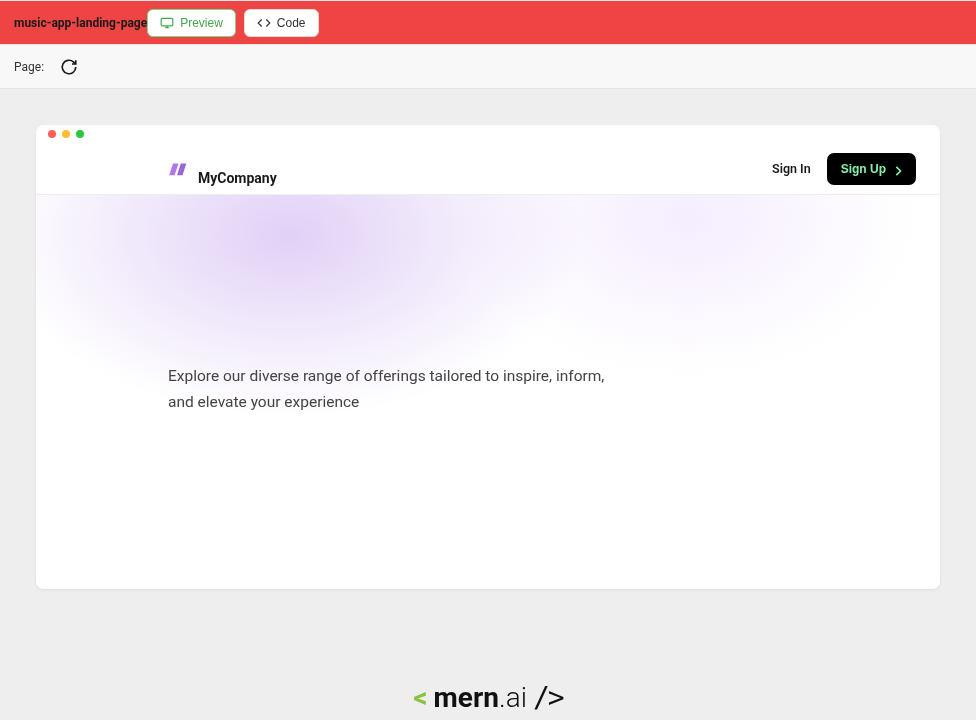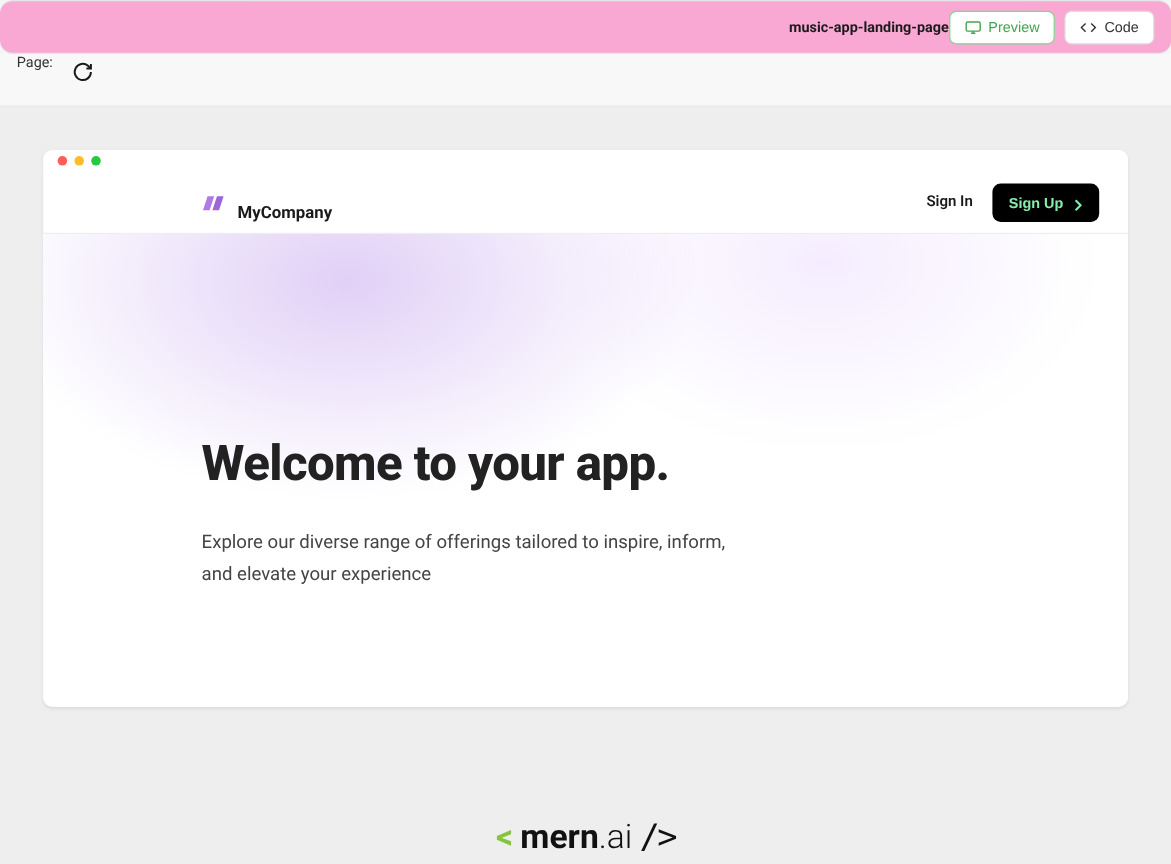--- a/index.html
+++ b/index.html
@@ -7,28 +7,27 @@
   font-family: -apple-system, BlinkMacSystemFont, "Segoe UI", Roboto, Helvetica, Arial, sans-serif;
   background: #f5f5f5;
   width: 976px;
   height: 720px;
   overflow: hidden;
 }
 
 
 .top-toolbar {
   height: 45px;
-  background: #f9a8d4;
+  background: #ef4444;
   border-top: 1px solid #e5e5e5;
   border-bottom: 1px solid #e5e5e5;
   display: flex;
   align-items: center;
   padding: 0 14px;
-  justify-content: flex-end;
-  border-radius: 11px;
+  justify-content: flex-start;
 }
 .project-name {
   font-size: 12px;
   font-weight: 700;
   color: #1a1a1a;
 }
 .toolbar-actions {
   display: flex;
   gap: 8px;
 }
@@ -49,21 +48,21 @@
   color: #42a54f;
 }
 .btn svg { width: 14px; height: 12px; }
 
 
 .page-bar {
   height: 44px;
   background: #f8f8f8;
   border-bottom: 1px solid #e5e5e5;
   display: flex;
-  align-items: flex-start;
+  align-items: center;
   padding: 0 14px;
   gap: 10px;
 }
 .page-label {
   font-size: 12px;
   color: #333;
 }
 .page-select {
   flex: 1;
   background: #fff;
@@ -271,21 +270,20 @@
         <button class="signup-btn">
           <span>Sign Up</span>
           <svg viewBox="0 0 8 12" fill="none" stroke="currentColor" stroke-width="2">
               <path d="M2 1l5 5-5 5"></path>
             </svg>
         </button>
       </div>
     </div>
 
     <div class="hero">
-      <h1 class="hero-title">Welcome to your app.</h1>
       <p class="hero-sub">Explore our diverse range of offerings tailored to inspire, inform, and elevate your experience</p>
     </div>
   </div>
 
   <div class="footer-brand">
     <span class="angle">&lt;</span>
     <span>
       <strong>mern</strong><span class="thin">.ai</span>
     </span>
     <span class="slash thin">/&gt;</span>

